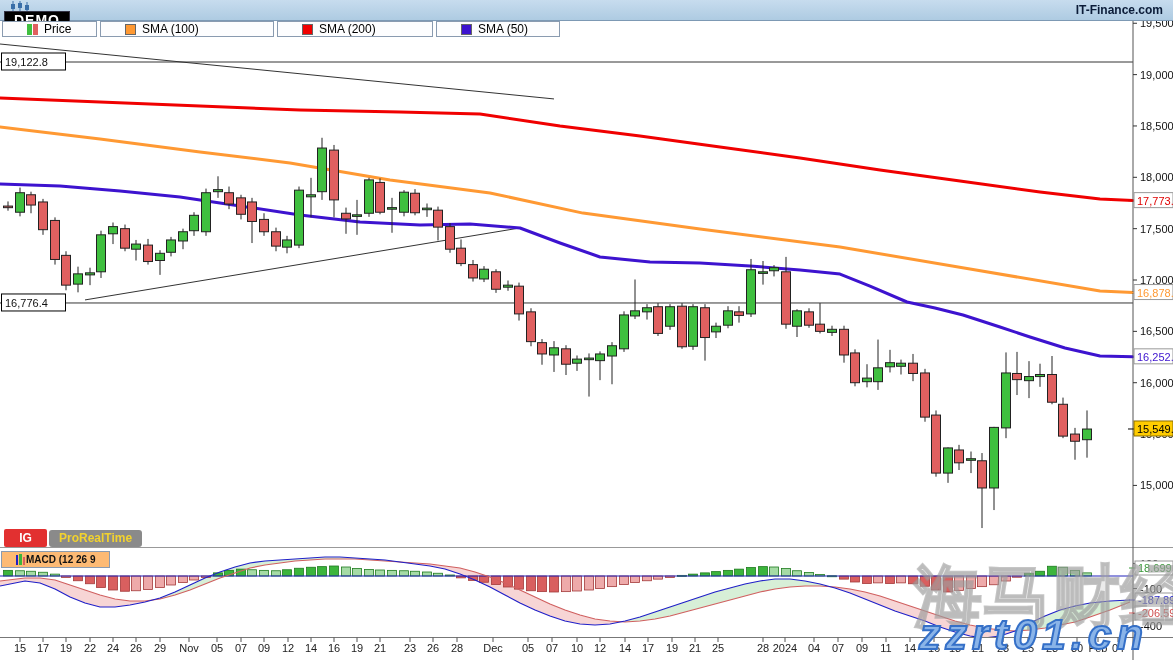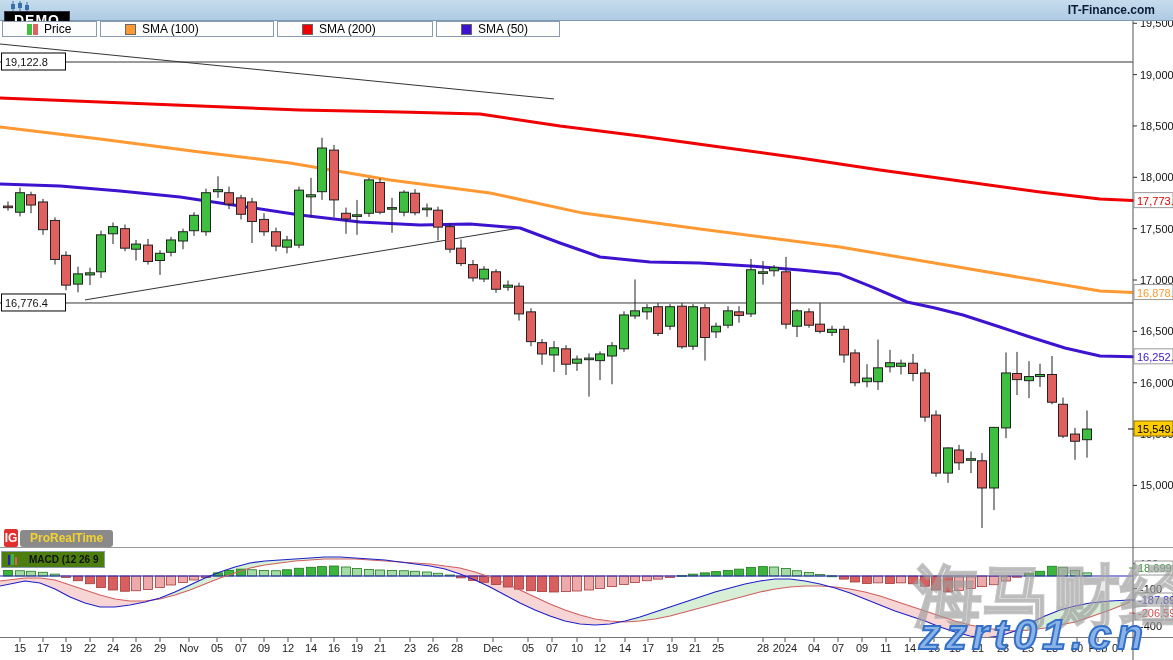--- a/index.html
+++ b/index.html
@@ -4,33 +4,33 @@
 <style>
   html,body{margin:0;padding:0;background:#fff;}
   body{width:1173px;height:660px;position:relative;overflow:hidden;
        font-family:"Liberation Sans",sans-serif;}
   .header{position:absolute;left:0;top:0;width:1173px;height:20px;
           background:linear-gradient(#c7dcee,#aecbe2);border-bottom:1px solid #7d99b4;z-index:4;}
   .hicon{position:absolute;left:9px;top:1px;}
   .demo{position:absolute;left:4px;top:11px;background:#000;color:#fff;
         font-size:14px;font-weight:bold;padding:0 9px;letter-spacing:1px;border:1px solid #334;}
   .title{position:absolute;left:38px;top:3px;font-size:12px;font-weight:bold;color:#0b1c38;}
-  .brand{position:absolute;right:18px;top:3px;font-size:12px;font-weight:bold;color:#0b1c38;cursor:pointer;}
+  .brand{position:absolute;right:10px;top:3px;font-size:12px;font-weight:bold;color:#0b1c38;cursor:pointer;}
   .legend{position:absolute;left:2px;top:21px;display:flex;gap:3px;z-index:4;}
   .tab{display:flex;align-items:center;gap:6px;height:16px;padding:0 24px;
        background:#fdfdfe;border:1px solid #8a9bb0;font-size:12px;color:#000;box-sizing:border-box;cursor:pointer;}
   .sw{width:11px;height:11px;display:inline-block;border:1px solid #666;box-sizing:border-box;}
   .sw-price{border:none;display:inline-flex;gap:1px;}
   .sw-price i{width:5px;height:11px;display:inline-block;}
   svg.canvas{position:absolute;left:0;top:0;z-index:1;}
-  .macdchip{position:absolute;left:1px;top:551px;display:flex;align-items:center;gap:12px;
-            height:15px;padding:0 6px;background:#4d7c0f;border:1px solid #8a9bb0;
+  .macdchip{position:absolute;left:1px;top:551px;display:flex;align-items:center;gap:1px;
+            height:15px;padding:0 14px;background:#fdba74;border:1px solid #8a9bb0;
             font-size:10px;font-weight:bold;color:#111;z-index:4;cursor:pointer;}
   .prt{position:absolute;left:4px;top:529px;display:flex;align-items:center;gap:2px;z-index:4;}
-  .prt .ig{width:14px;height:18px;background:#e23030;color:#fff;font-weight:bold;
+  .prt .ig{width:43px;height:18px;background:#e23030;color:#fff;font-weight:bold;
            font-size:12px;display:flex;align-items:center;justify-content:center;border-radius:2px;}
   .prt .pill{height:17px;line-height:17px;background:rgba(125,125,125,.9);border-radius:3px;
              color:#f2d22e;font-weight:bold;font-size:12px;padding:0 10px;}
   .wm-cn{position:absolute;left:890px;top:552px;font-size:68px;font-weight:bold;z-index:5;
          color:rgba(190,190,190,.30);-webkit-text-stroke:2px rgba(150,150,150,.55);
          letter-spacing:1px;pointer-events:none;white-space:nowrap;margin-left:24px;}
   .wm-site{position:absolute;left:900px;top:610px;font-size:43px;font-weight:bold;font-style:italic;
            z-index:5;color:#8ab4e8;-webkit-text-stroke:2px #3570c8;letter-spacing:5px;
            pointer-events:none;white-space:nowrap;margin-left:19px;}
 </style>

